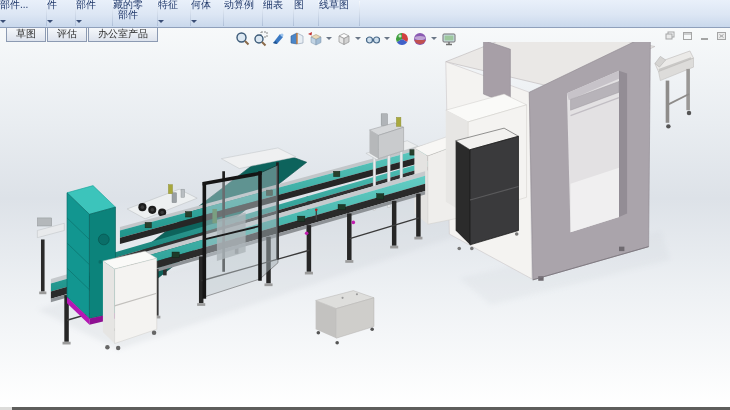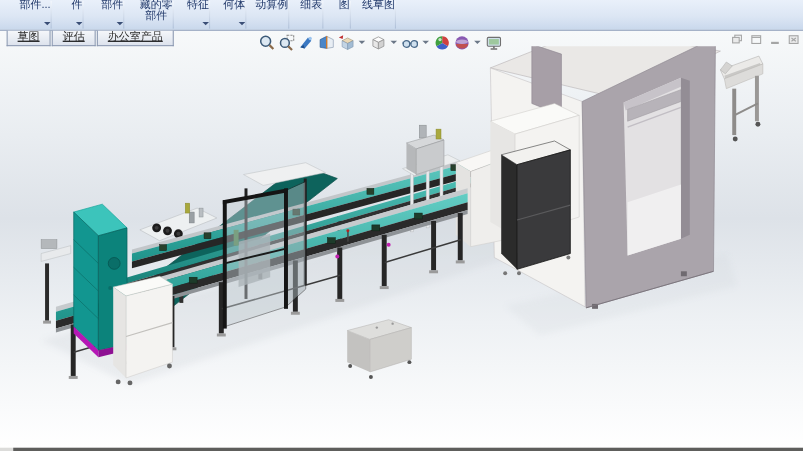--- a/index.html
+++ b/index.html
@@ -4,32 +4,32 @@
 <style>
   * { margin:0; padding:0; box-sizing:border-box; }
   html,body { width:730px; height:410px; overflow:hidden;
     font-family:"Liberation Sans","DejaVu Sans",sans-serif; }
   body { position:relative; background:#fff; }
 
   
   .ribbon { position:absolute; left:0; top:0; width:730px; height:28px;
     background:linear-gradient(180deg,#e9f0fa 0%,#dce6f4 55%,#c9d8ec 100%);
     border-bottom:1px solid #8fa0bb; display:flex; align-items:stretch; }
-  .rbtn { display:flex; flex-direction:column; align-items:flex-end;
+  .rbtn { display:flex; flex-direction:column; align-items:flex-start;
     padding-top:0px; color:#20386a; font-size:10px; line-height:10px;
     white-space:pre-line; text-align:center; justify-content:flex-start; }
   .rbtn .lbl { margin-top:0; }
   .caret { width:0; height:0; border-left:3px solid transparent;
     border-right:3px solid transparent; border-top:3px solid #3a4e76;
     margin-top:auto; margin-bottom:4px; }
   .rsep { width:1px; background:linear-gradient(180deg,#f6f9fd,#aebfd8);
     margin:1px 0; }
 
   
-  .tabrow { position:absolute; left:6px; top:28px; height:14px; display:flex;text-decoration:underline; }
+  .tabrow { position:absolute; left:6px; top:28px; height:14px; display:flex; }
   .tab { font-size:10px; line-height:12px; color:#2a2a2a; padding:0 9px;
     background:linear-gradient(180deg,#f5f7fa,#dde3ed);
     border:1px solid #8c9ab2; border-top:none; margin-right:1px; }
 
   
   .viewport { position:absolute; left:0; top:28px; width:730px; height:379px;
     background:linear-gradient(180deg,#f7f9fa 0%,#e9edf1 25%,#dde2e8 45%,#eef1f4 70%,#ffffff 100%); }
   .scene { position:absolute; left:0; top:14px; }
 
   

